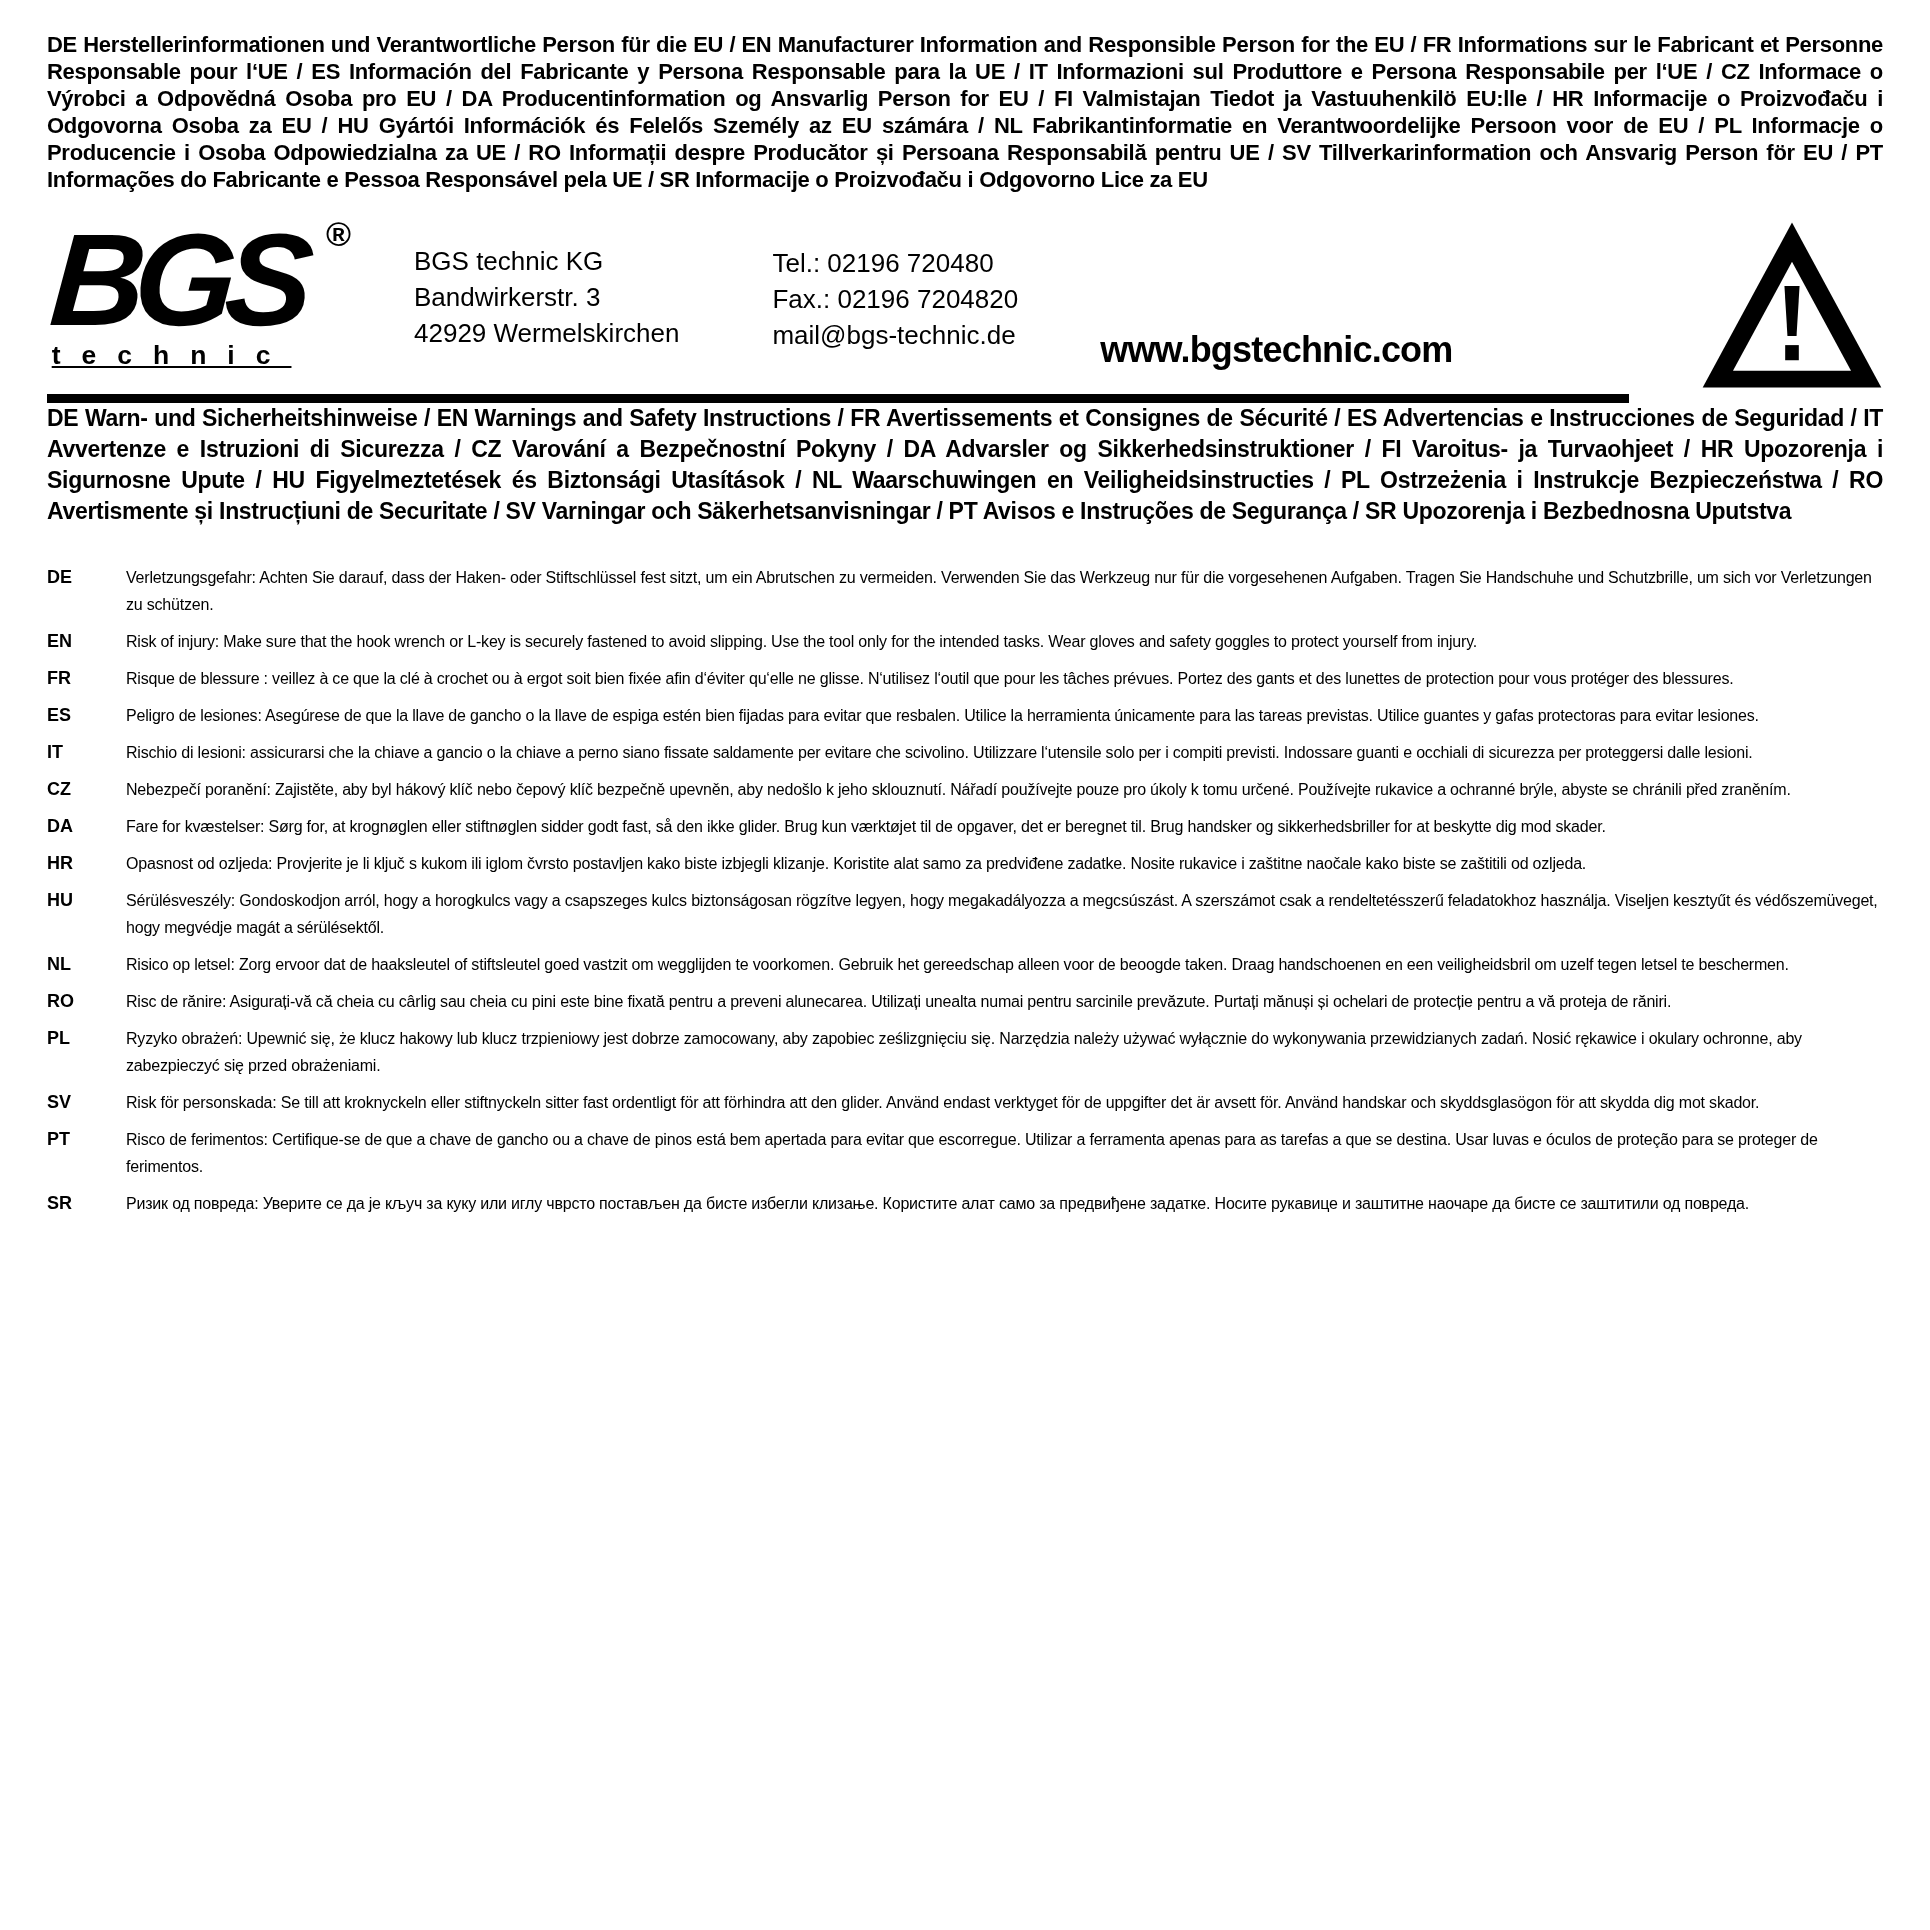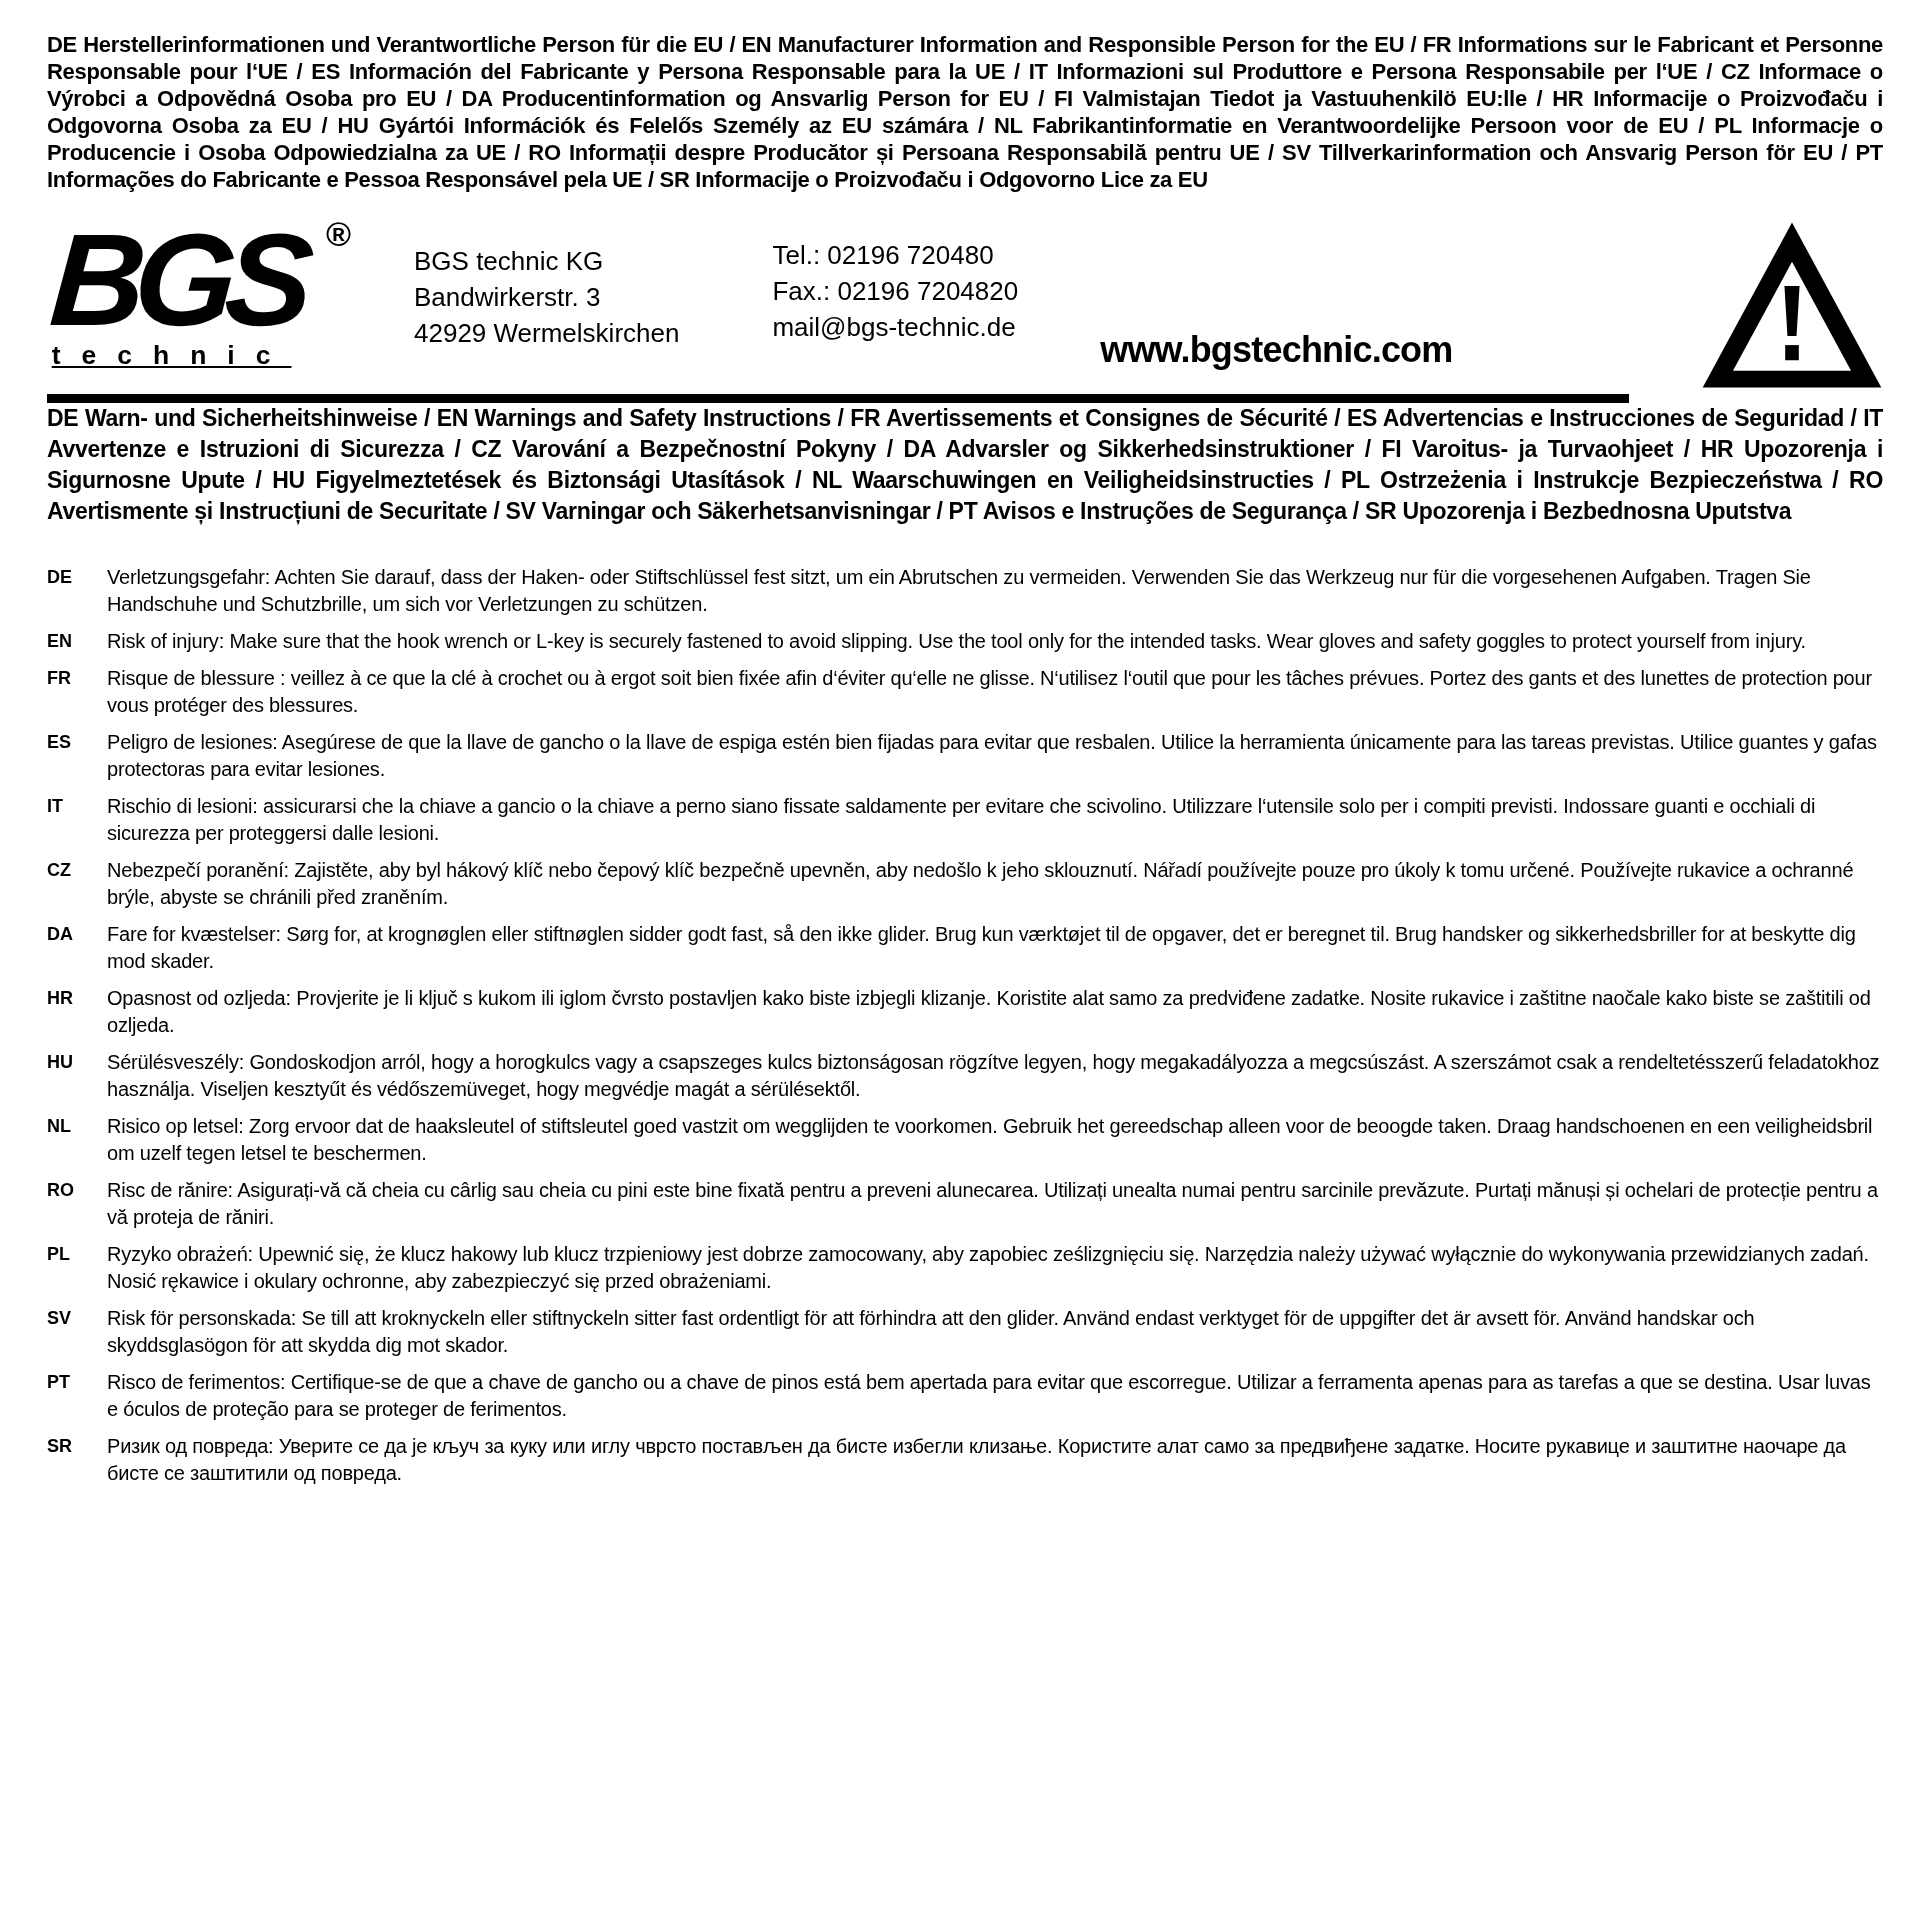--- a/index.html
+++ b/index.html
@@ -64,21 +64,21 @@
   }
   .addr-block {
     margin-left: 40px;
     margin-top: 22px;
     font-size: 26px;
     line-height: 36px;
     flex: none;
   }
   .contact-block {
     margin-left: 93px;
-    margin-top: 16px;
+    margin-top: 24px;
     font-size: 26px;
     line-height: 36px;
     flex: none;
   }
   .website {
     margin-left: 82px;
     align-self: flex-end;
     padding-bottom: 20px;
     font-size: 36px;
     font-weight: bold;
@@ -113,23 +113,24 @@
     margin-bottom: 10px;
   }
   .safety-code {
     flex: none;
     width: 60px;
     font-weight: bold;
     font-size: 18px;
     line-height: 27px;
   }
   .safety-text {
-    font-size: 20px;
+    font-size: 16px;
     line-height: 27px;
     letter-spacing: -0.2px;
+    margin-left: 19px;
   }
 </style>
 </head>
 <body>
 
 <div class="page">
 
   <div class="mfr-heading">DE Herstellerinformationen und Verantwortliche Person für die EU / EN Manufacturer Information and Responsible Person for the EU / FR Informations sur le Fabricant et Personne Responsable pour l‘UE / ES Información del Fabricante y Persona Responsable para la UE / IT Informazioni sul Produttore e Persona Responsabile per l‘UE / CZ Informace o Výrobci a Odpovědná Osoba pro EU / DA Producentinformation og Ansvarlig Person for EU / FI Valmistajan Tiedot ja Vastuuhenkilö EU:lle / HR Informacije o Proizvođaču i Odgovorna Osoba za EU / HU Gyártói Információk és Felelős Személy az EU számára / NL Fabrikantinformatie en Verantwoordelijke Persoon voor de EU / PL Informacje o Producencie i Osoba Odpowiedzialna za UE / RO Informații despre Producător și Persoana Responsabilă pentru UE / SV Tillverkarinformation och Ansvarig Person för EU / PT Informações do Fabricante e Pessoa Responsável pela UE / SR Informacije o Proizvođaču i Odgovorno Lice za EU</div>
 
   <div class="brand-row">

